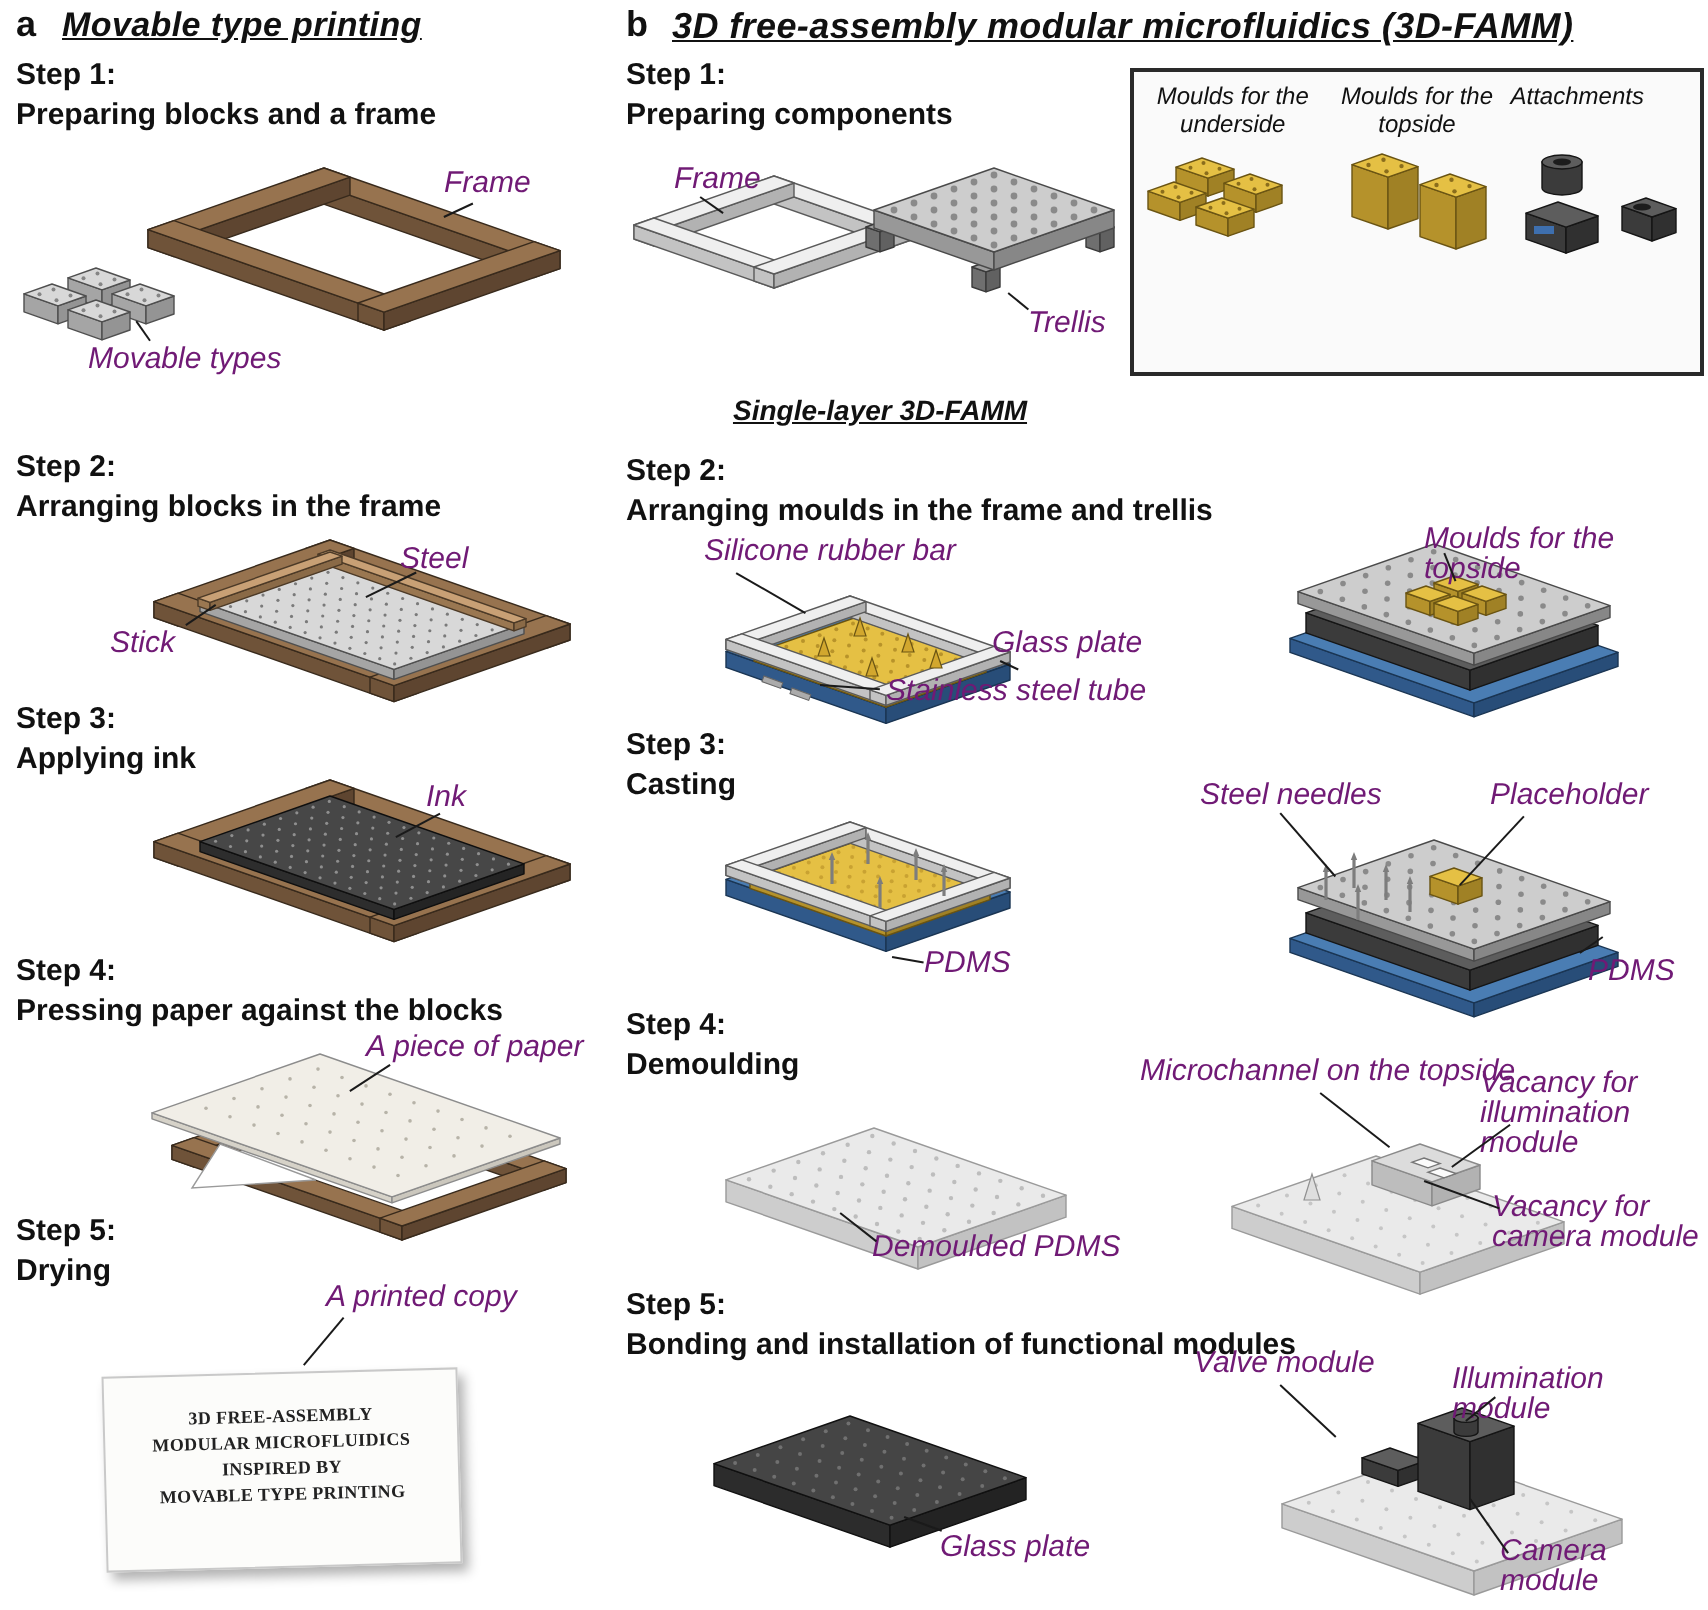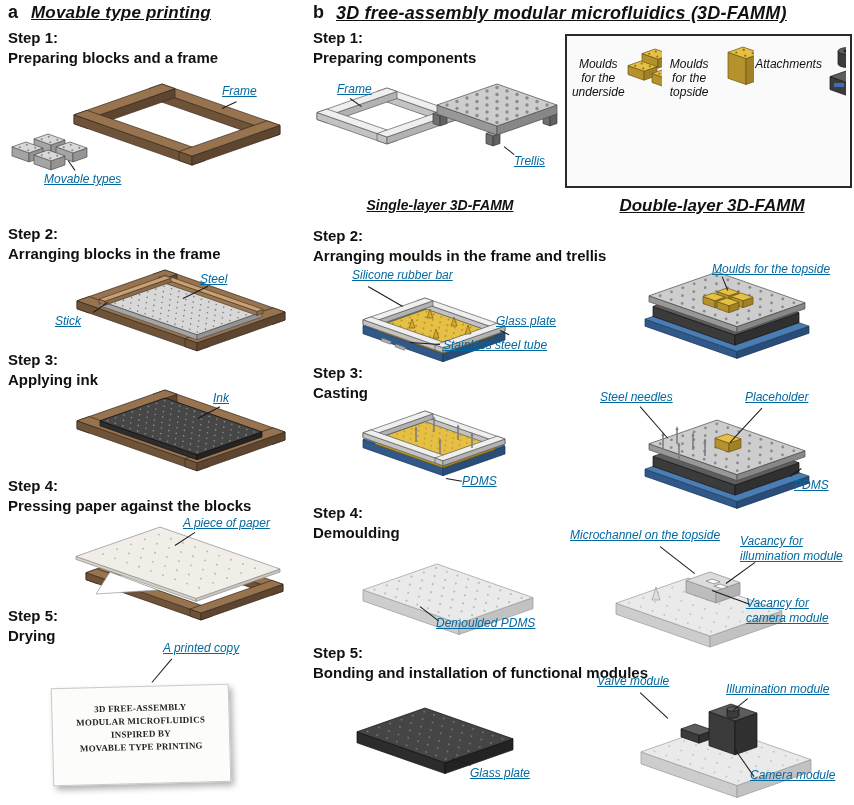--- a/index.html
+++ b/index.html
@@ -2,27 +2,27 @@
 <html><head>
 <meta charset="utf-8">
 <style>
   *{margin:0;padding:0;box-sizing:border-box}
   body{font-family:"Liberation Sans",sans-serif;background:#fff}
   .page{position:relative;width:854px;height:805px;background:#fff;overflow:hidden;color:#111}
   .abs{position:absolute}
   .panel-tag{font-size:18px;font-weight:bold}
   .panel-title{font-size:17px;font-weight:bold;font-style:italic;text-decoration:underline;letter-spacing:.2px}
   .step{font-size:15px;font-weight:bold;line-height:20px;white-space:nowrap}
-  .ann{font-size:12px;font-style:italic;text-decoration:underline;white-space:pre-line;line-height:15px;color:#0369a1}
+  .ann{font-size:15px;font-style:italic;white-space:pre-line;line-height:15px;color:#701a75}
   .leader{height:1.3px;background:#1a1a1a;transform-origin:0 50%}
   .sec-title{font-size:14px;font-weight:bold;font-style:italic;text-decoration:underline;text-align:center;white-space:nowrap}
   .modules-box{border:2px solid #2a2a2a;background:#fafafa}
   .modules-title{font-size:15px;font-weight:bold;text-align:center;padding:2px 0 3px;border-bottom:2px solid #2a2a2a}
   .mcols{display:flex;justify-content:space-between;padding:5px 4px 0}
-  .mcol{width:33%;display:flex;flex-direction:row;align-items:center}
+  .mcol{width:33%;display:flex;flex-direction:column;align-items:flex-start}
   .mlabel{font-size:12px;font-style:italic;text-align:center;line-height:14px;height:30px}
   .printed-paper{background:#fcfcfa;border:1px solid #c9c9c9;box-shadow:3px 4px 6px rgba(0,0,0,.3);transform:rotate(-1.5deg)}
   .printed-text{font-family:"Liberation Serif",serif;font-weight:bold;font-size:9px;line-height:13px;text-align:center;padding-top:15px;white-space:pre-line;letter-spacing:.2px;color:#222}
 </style>
 </head>
 <body>
 
 <div class="page">
 
   <svg class="abs" id="sc-a1" style="left:10px;top:78px" width="290" height="115">
@@ -1125,21 +1125,20 @@
             <polygon points="56.0,32.2 71.0,37.5 71.0,49.5 56.0,44.2" fill="#3b3b3b" stroke="#151515" stroke-width="0.7" stroke-linejoin="round"></polygon>
             <polygon points="83.0,33.3 71.0,37.5 71.0,49.5 83.0,45.3" fill="#303030" stroke="#151515" stroke-width="0.7" stroke-linejoin="round"></polygon>
             <polygon points="68.0,28.0 83.0,33.3 71.0,37.5 56.0,32.2" fill="#5d5d5d" stroke="#151515" stroke-width="0.7" stroke-linejoin="round"></polygon>
             <ellipse cx="66" cy="32.5" rx="4.5" ry="1.8" fill="#1c1c1c"></ellipse>
           </svg>
       </div>
     </div>
   </div>
 
   <div class="abs sec-title" style="left:315px;top:197px;width:250px">Single-layer 3D-FAMM</div>
-  <div class="abs sec-title" style="left:570px;top:196px;width:284px;font-size:17px">Double-layer 3D-FAMM</div>
 
   <div class="abs ann" style="left:337px;top:82px">Frame</div>
   <div class="abs ann" style="left:514px;top:154px">Trellis</div>
   <div class="abs ann" style="left:352px;top:268px">Silicone rubber bar</div>
   <div class="abs ann" style="left:496px;top:314px">Glass plate</div>
   <div class="abs ann" style="left:443px;top:338px">Stainless steel tube</div>
   <div class="abs ann" style="left:712px;top:262px">Moulds for the topside</div>
   <div class="abs ann" style="left:600px;top:390px">Steel needles</div>
   <div class="abs ann" style="left:745px;top:390px">Placeholder</div>
   <div class="abs ann" style="left:462px;top:474px">PDMS</div>

